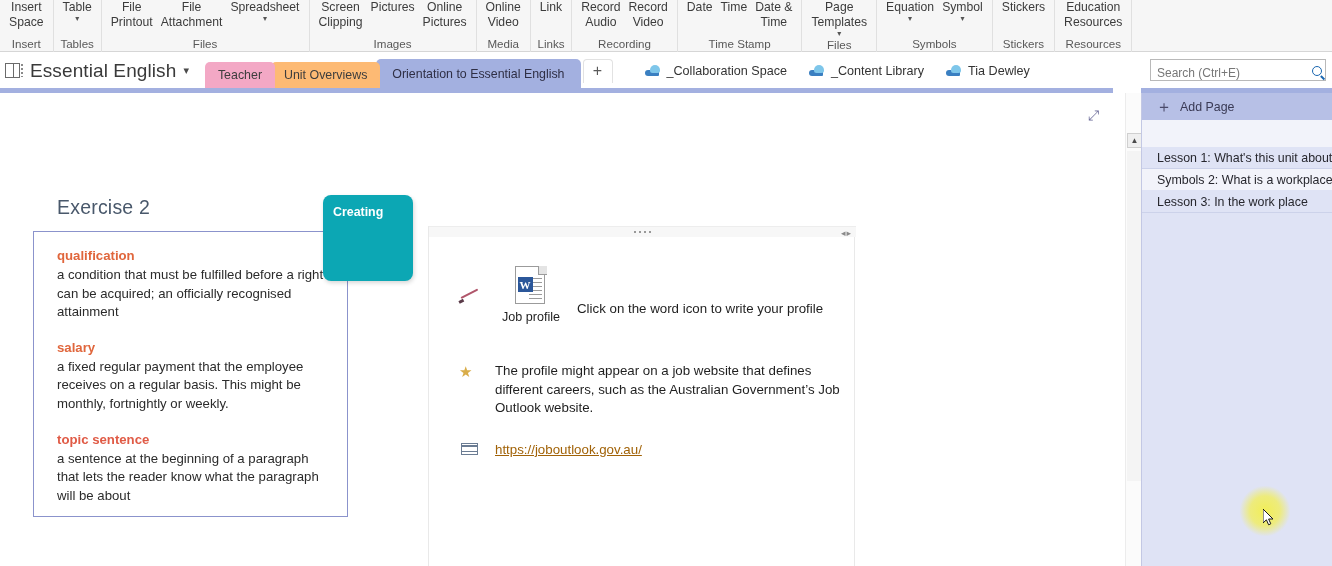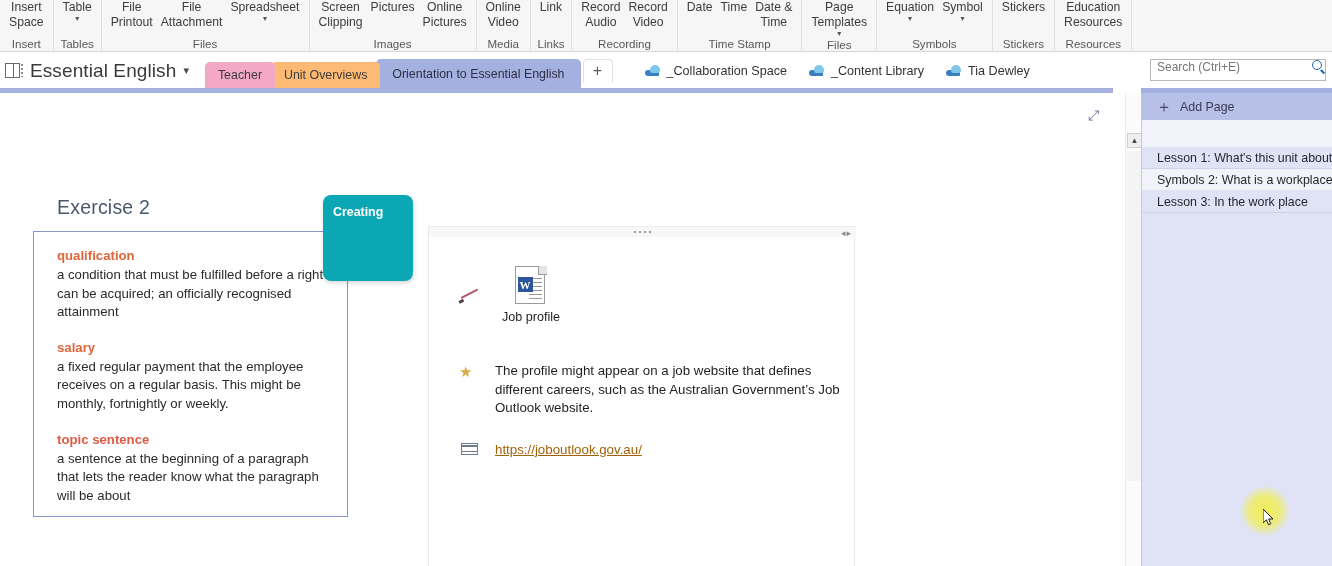--- a/index.html
+++ b/index.html
@@ -129,21 +129,21 @@
   .cloudicon { width:16px; height:12px; position:relative; display:inline-block;}
   .cloudicon .c1 { position:absolute; left:0; bottom:1px; width:14px; height:6px;
     background:#3a7fc1; border-radius: 6px 2px 2px 6px; }
   .cloudicon .c2 { position:absolute; left:5px; top:0px; width:10px; height:8px;
     background:#7ec6ea; border-radius: 6px 6px 3px 3px; }
   .searchbox {
     position:absolute; right: 6px; top: 6px;
     width: 176px; height: 22px;
     border: 1px solid #b9b9b9;
     background: #fff;
-    display:flex; align-items:flex-start;
+    display:flex; align-items:flex-end;
     padding: 0 6px;
   }
   .searchbox input {
     flex:1; border:none; outline:none;
     font-size: 12px; color: #555;
     font-family: "Liberation Sans", sans-serif;
     background: transparent;
   }
   .searchbox input::placeholder { color:#777; }
   .mag { width:14px; height:14px; position:relative; flex:none;}
@@ -561,20 +561,21 @@
         </span>
         <div class="worditem">
           <div class="wordicon">
             <span class="sheet"></span>
               <span class="fold"></span>
               <span class="lines"></span>
             <span class="wsq">W</span>
           </div>
           <div class="wlabel">Job profile</div>
         </div>
+        <div class="clicktext">Click on the word icon to write your profile</div>
       </div>
 
       <div class="rowB">
         <span class="star">★</span>
         <div class="txt">The profile might appear on a job website that defines different careers, such as the Australian Government’s Job Outlook website.</div>
       </div>
 
       <div class="rowC">
         <span class="filmicon"></span>
         <a class="linkurl">https://joboutlook.gov.au/</a>

